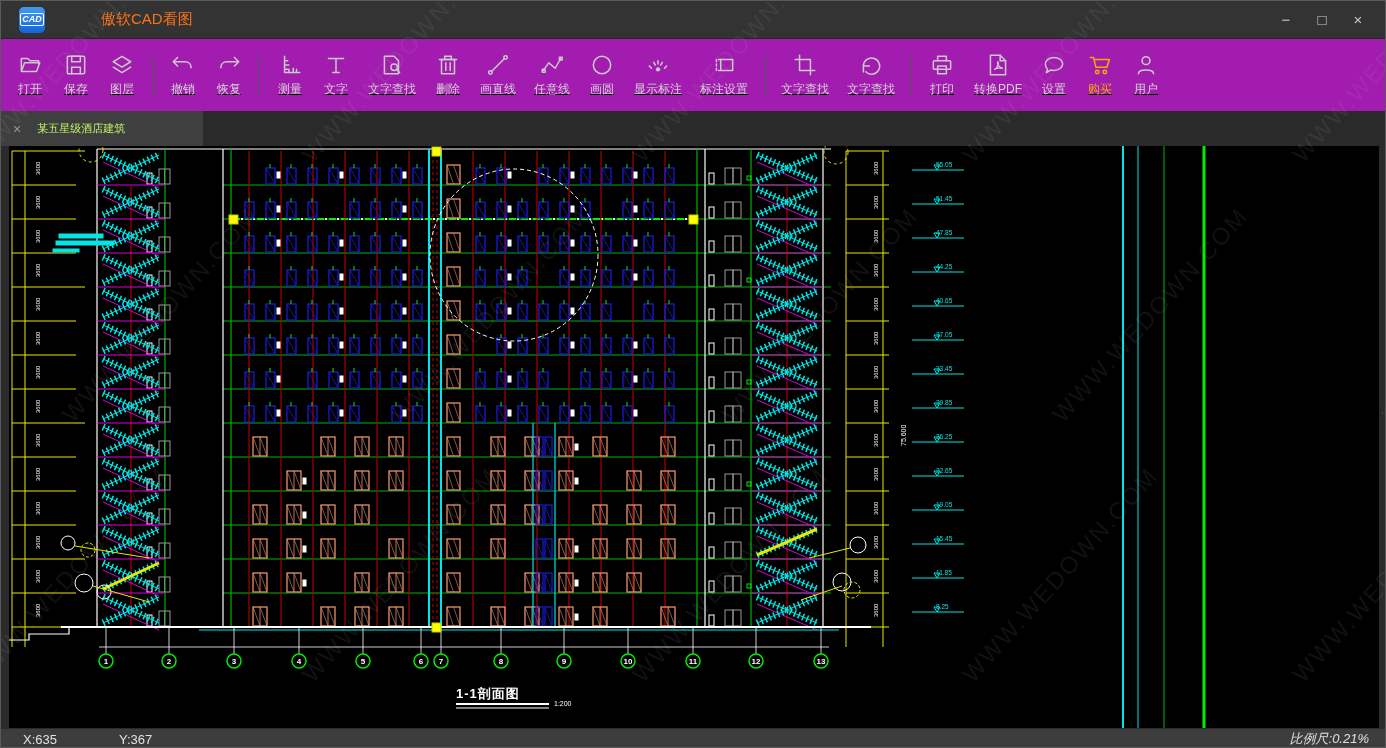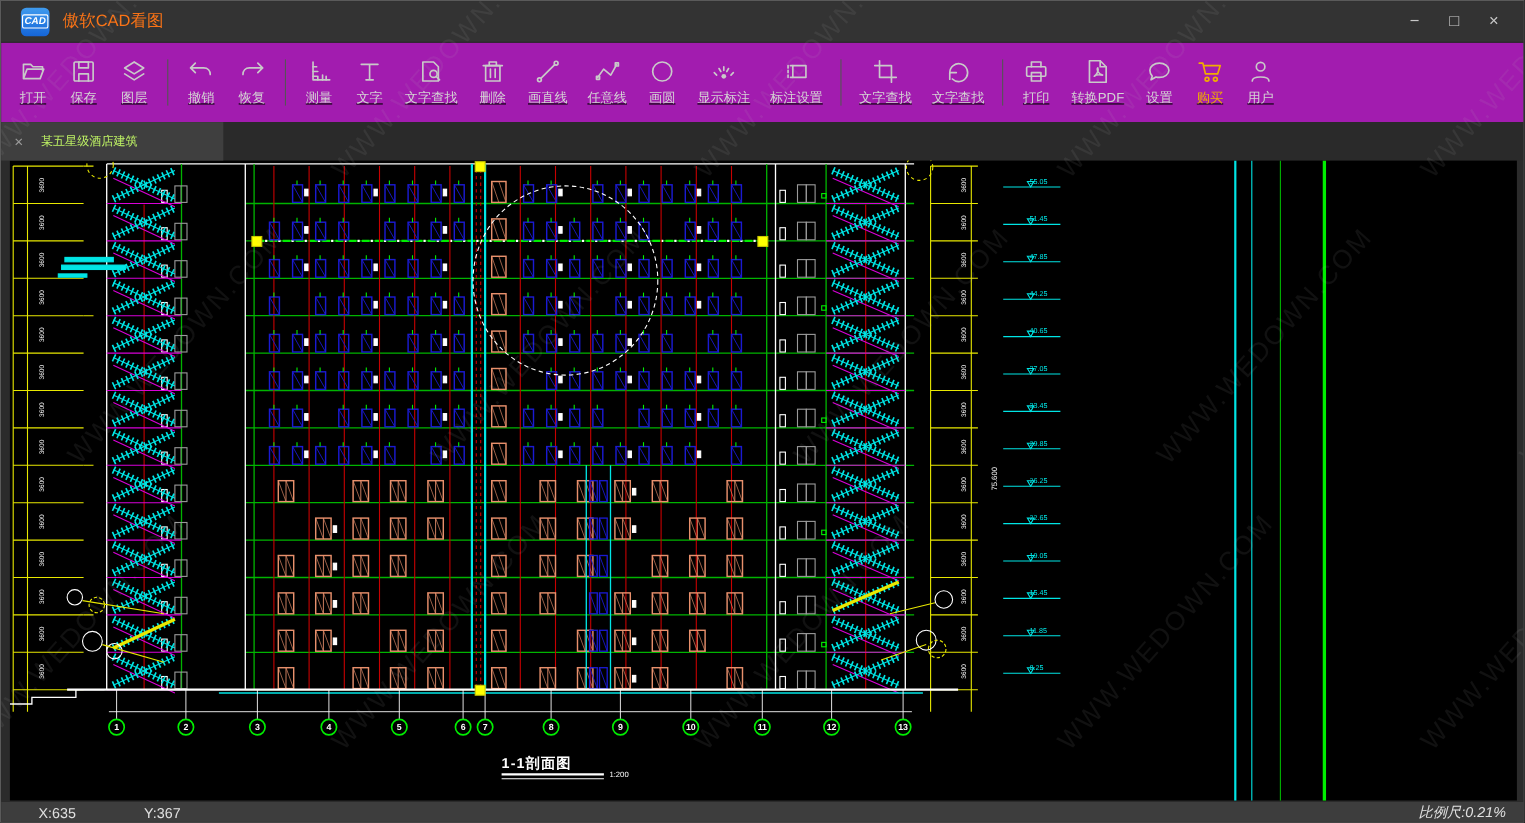--- a/index.html
+++ b/index.html
@@ -1,19 +1,19 @@
 <!DOCTYPE html>
 <html><head>
 <meta charset="utf-8">
 <style>
   html,body{margin:0;padding:0;background:#1a1a1a;}
   *{box-sizing:border-box;font-family:"Liberation Sans","DejaVu Sans",sans-serif;}
   .window{position:relative;width:1386px;height:748px;background:#2b2b2b;border:1px solid #5a5a5a;overflow:hidden;}
   
-  .titlebar{height:38px;background:#333333;display:flex;align-items:center;padding:0 10px;border-bottom:1px solid #262626;}
+  .titlebar{height:38px;background:#333333;display:flex;align-items:center;padding:0 10px;border-bottom:1px solid #262626;gap:44px;}
   .appicon{width:26px;height:26px;border-radius:5px;background:linear-gradient(180deg,#3f9bee,#1565d8);
     display:flex;align-items:center;justify-content:center;margin:0 12px 0 8px;flex:none;}
   .appicon span{color:#fff;font-size:9px;font-weight:bold;font-style:italic;border:1px solid #fff;border-radius:2px;padding:0 1px;line-height:11px;}
   .apptitle{color:#f97316;font-size:15px;}
   .wincontrols{margin-left:auto;display:flex;gap:14px;padding-right:6px;}
   .wbtn{color:#c9c9c9;font-size:15px;width:22px;text-align:center;cursor:default;line-height:38px;}
   
   .toolbar{height:72px;background:#a21caf;display:flex;align-items:center;padding:0 6px;text-decoration:underline;}
   .tbtn{display:flex;flex-direction:column;align-items:center;justify-content:center;gap:3px;
     padding:4px 9px;color:#c9c9c9;min-width:46px;}
@@ -25,21 +25,21 @@
   
   .tabbar{height:35px;background:#2a2a2a;display:flex;align-items:stretch;}
   .tab{width:202px;background:#3f3f3f;display:flex;align-items:center;padding:0 12px;gap:16px;}
   .tabclose{color:#9a9a9a;font-size:14px;}
   .tablabel{color:#bef264;font-size:11px;white-space:nowrap;}
   
   .canvas-wrap{height:582px;padding:0 8px;background:#2b2b2b;}
   .canvas-wrap svg{display:block;background:#000;}
   
   .statusbar{height:21px;background:#3d3d3d;border-top:1px solid #2a2a2a;display:flex;align-items:center;
-    font-size:13px;color:#e0e0e0;padding-left:34px;}
+    font-size:13px;color:#e0e0e0;padding-left:22px;}
   .status-y{margin-left:62px;}
   .status-scale{margin-left:auto;padding-right:16px;font-style:italic;}
   
   .watermarks{position:absolute;inset:0;pointer-events:none;overflow:hidden;}
   .wm{position:absolute;font-size:24px;letter-spacing:2px;color:rgba(190,190,190,0.09);transform:rotate(-48deg);white-space:nowrap;}
 </style>
 </head>
 <body>
 
 <div class="window">

